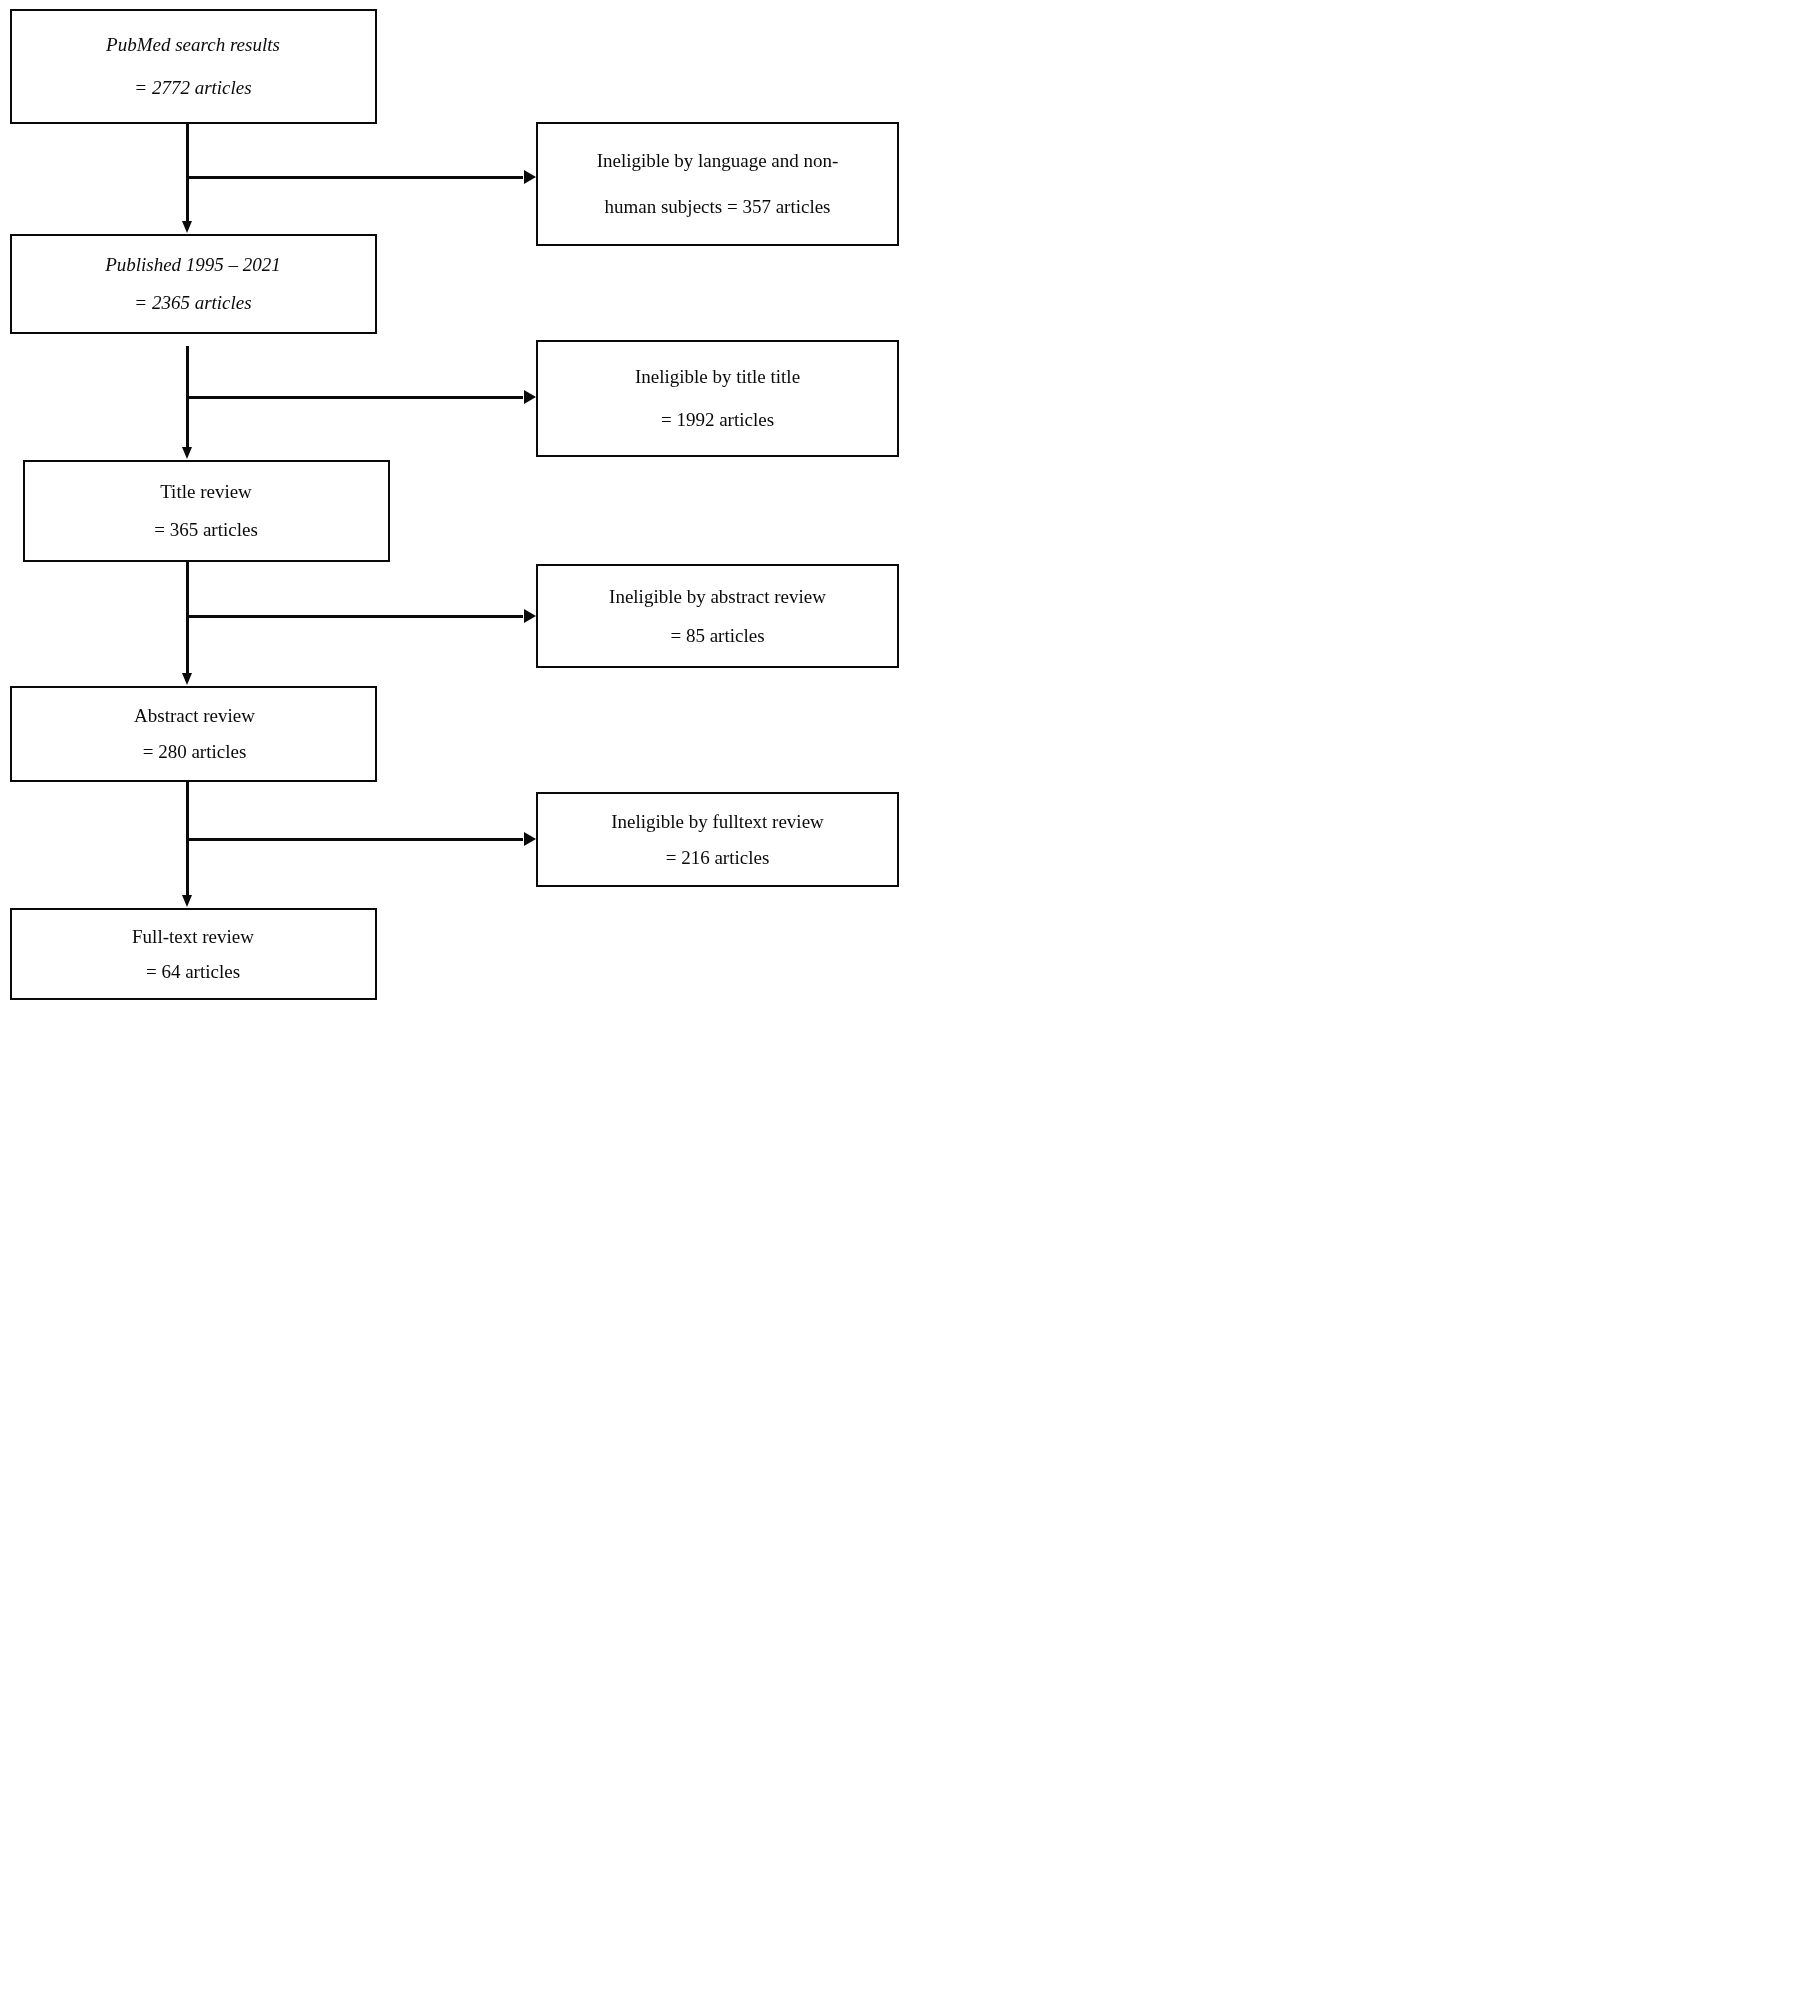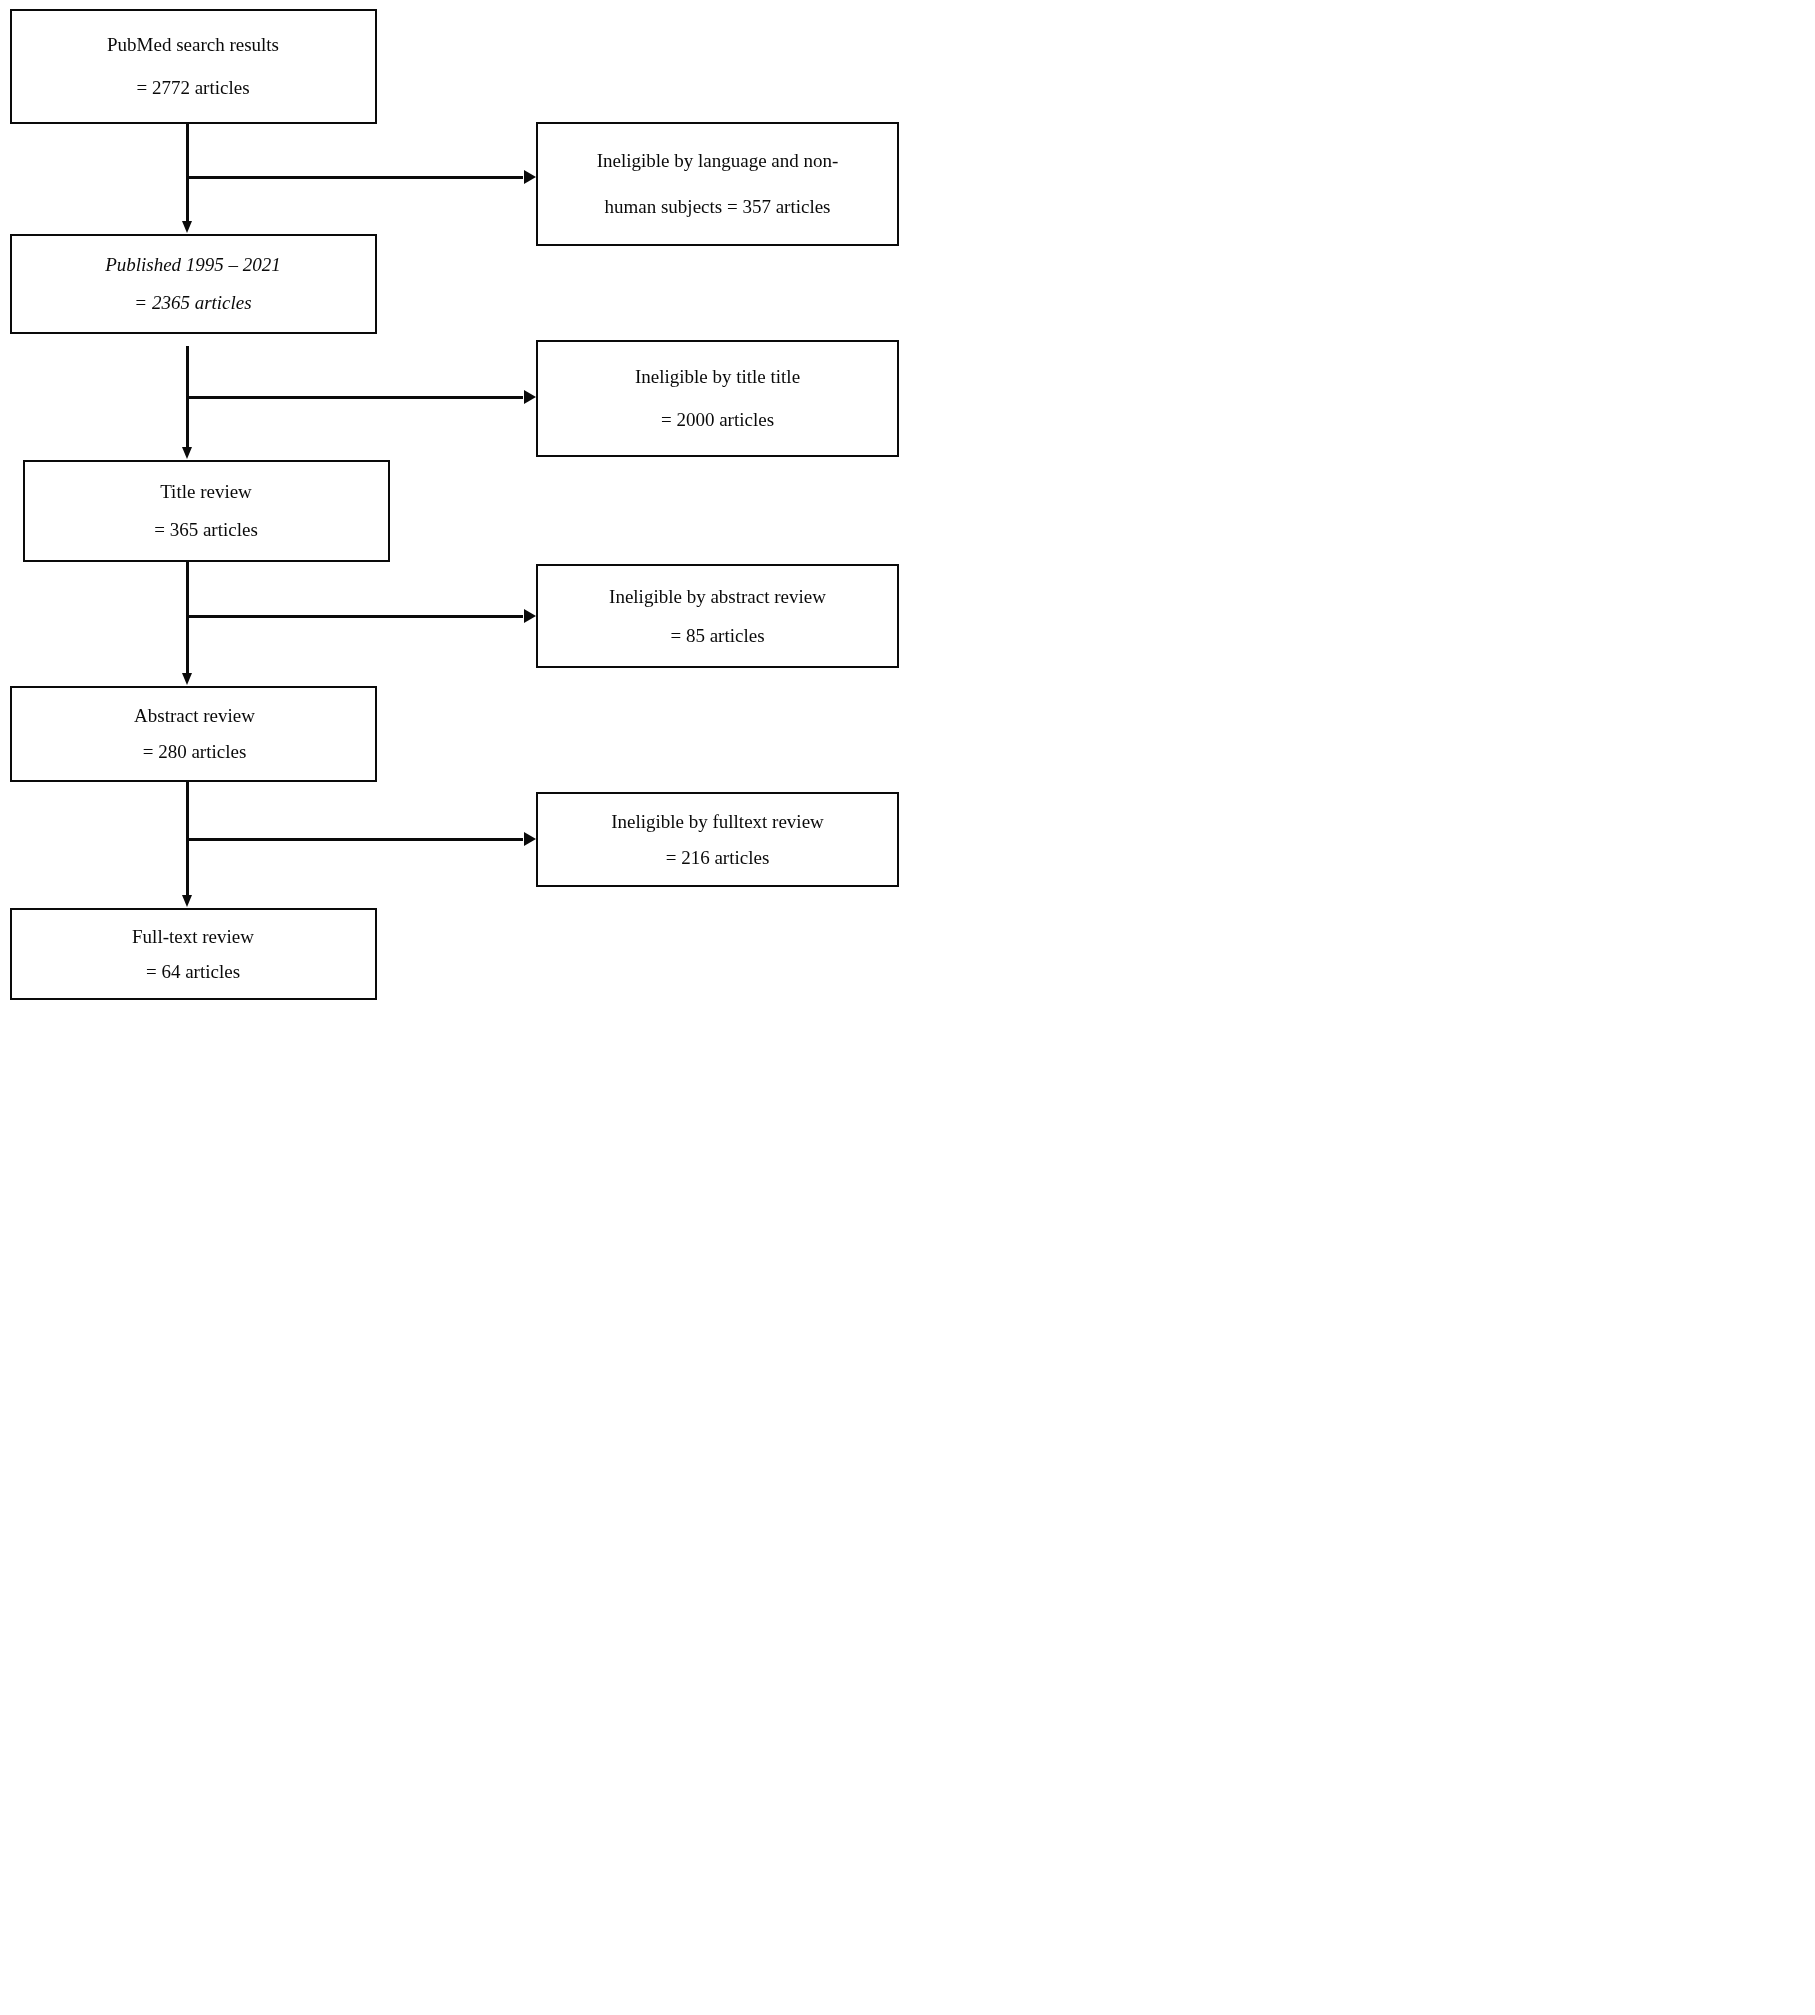--- a/index.html
+++ b/index.html
@@ -25,21 +25,21 @@
     justify-content: space-evenly;
     align-items: center;
     text-align: center;
     font-size: 19px;
     line-height: 1.15;
     padding: 2.5px 9px;
   }
   .left-col  { left: 9.5px;  width: 367px; }
   .right-col { left: 536px; width: 363px; }
 
-  .l1 { top: 9px;   height: 115px; }
+  .l1 { top: 9px;   height: 115px; font-style: italic; }
   .l2 { top: 234px;  height: 100px; font-style: italic; }
   .l3 { top: 460px;  height: 102px; margin-left: 13px; }
   .l4 { top: 686px; height: 96px; padding-left: 12px; }
   .l5 { top: 908px; height: 92px; }
 
   .r1 { top: 122px;  height: 124px; text-align: right; }
   .r2 { top: 340px;  height: 117px; }
   .r3 { top: 564px;  height: 104px; }
   .r4 { top: 792px; height: 95px; }
 
@@ -116,21 +116,21 @@
     <div>= 64 articles</div>
   </div>
 
   <div class="box right-col r1">
     <div>Ineligible by language and non-</div>
     <div>human subjects = 357 articles</div>
   </div>
 
   <div class="box right-col r2">
     <div>Ineligible by title title</div>
-    <div>= 2000 articles</div>
+    <div>= 1992 articles</div>
   </div>
 
   <div class="box right-col r3">
     <div>Ineligible by abstract review</div>
     <div>= 85 articles</div>
   </div>
 
   <div class="box right-col r4">
     <div>Ineligible by fulltext review</div>
     <div>= 216 articles</div>

